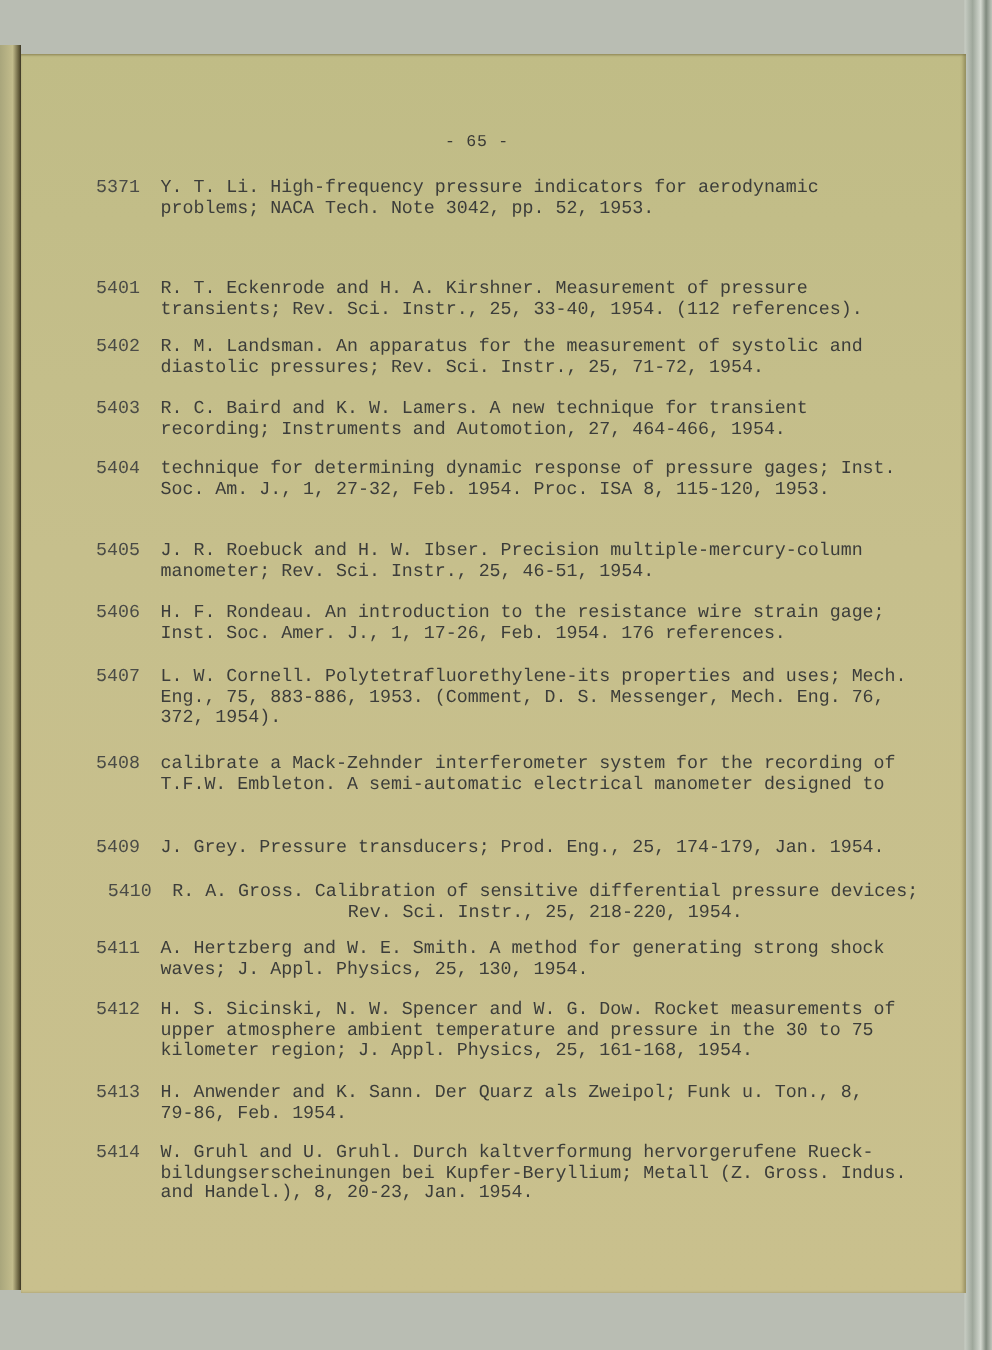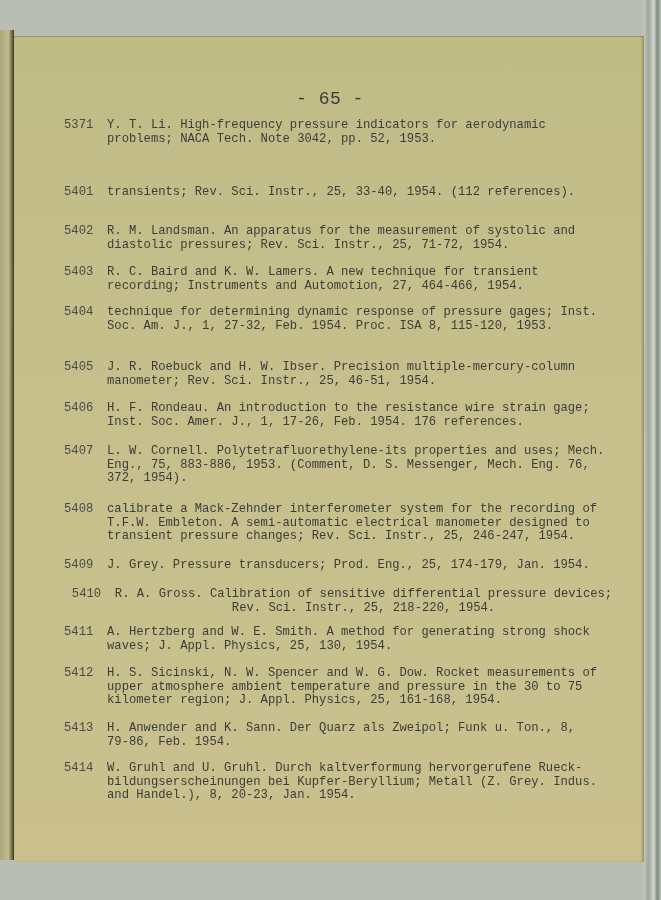--- a/index.html
+++ b/index.html
@@ -16,22 +16,22 @@
     position: absolute; right: 0; top: 0; width: 18px; height: 900px;
     background: linear-gradient(to right, #c8cdc4, #9ea79b 30%, #d3d8cf 60%, #7f897d 80%, #bcc2b8);
   }
   .page {
     position: absolute; left: 14px; top: 36px; width: 630px; height: 826px;
     background: #c6bf8e;
     background: linear-gradient(180deg, #c0bc86 0%, #c6bf8c 40%, #c9c08d 100%);
     box-shadow: inset -2px 0 2px rgba(90,80,40,0.35), inset 0 1px 1px rgba(90,80,40,0.3);
   }
   .page-number {
-    position: absolute; top: 53px; left: 12px; width: 608px; text-align: center;
-    font-size: 18px; color: #3a3a36; letter-spacing: 0.5px;
+    position: absolute; top: 53px; left: 0; width: 608px; text-align: center;
+    font-size: 11px; color: #3a3a36; letter-spacing: 0.5px;
   }
   .entry {
     position: absolute; left: 46px; width: 560px;
     font-size: 12.2px; line-height: 13.5px; color: #3c3d3a;
   }
   .entry .num {
     position: absolute; left: 4px; top: 0; width: 45px; color: #4a4b46;
   }
   .entry .text { margin-left: 47px; white-space: pre-line; }
 </style>
@@ -44,21 +44,21 @@
 <div class="page">
   <div class="page-number">- 65 -</div>
 
   <div class="entry" style="top:83px;">
     <span class="num">5371</span>
     <div class="text"><div>Y. T. Li.  High-frequency pressure indicators for aerodynamic</div><div>problems; NACA Tech. Note 3042, pp. 52, 1953.</div></div>
   </div>
 
   <div class="entry" style="top:150px;">
     <span class="num">5401</span>
-    <div class="text"><div>transients; Rev. Sci. Instr., 25, 33-40, 1954.  (112 references).</div></div>
+    <div class="text"><div>R. T. Eckenrode and H. A. Kirshner.  Measurement of pressure</div><div>transients; Rev. Sci. Instr., 25, 33-40, 1954.  (112 references).</div></div>
   </div>
 
   <div class="entry" style="top:189px;">
     <span class="num">5402</span>
     <div class="text"><div>R. M. Landsman.  An apparatus for the measurement of systolic and</div><div>diastolic pressures; Rev. Sci. Instr., 25, 71-72, 1954.</div></div>
   </div>
 
   <div class="entry" style="top:230px;">
     <span class="num">5403</span>
     <div class="text"><div>R. C. Baird and K. W. Lamers.  A new technique for transient</div><div>recording; Instruments and Automotion, 27, 464-466, 1954.</div></div>
@@ -79,21 +79,21 @@
     <div class="text"><div>H. F. Rondeau.  An introduction to the resistance wire strain gage;</div><div>Inst. Soc. Amer. J., 1, 17-26, Feb. 1954.  176 references.</div></div>
   </div>
 
   <div class="entry" style="top:409px;">
     <span class="num">5407</span>
     <div class="text"><div>L. W. Cornell.  Polytetrafluorethylene-its properties and uses; Mech.</div><div>Eng., 75, 883-886, 1953.  (Comment, D. S. Messenger, Mech. Eng. 76,</div><div>372, 1954).</div></div>
   </div>
 
   <div class="entry" style="top:467px;">
     <span class="num">5408</span>
-    <div class="text"><div>calibrate a Mack-Zehnder interferometer system for the recording of</div><div>T.F.W. Embleton.  A semi-automatic electrical manometer designed to</div><div>transient pressure changes; Rev. Sci. Instr., 25, 246-247, 1954.</div></div>
+    <div class="text"><div>calibrate a Mack-Zehnder interferometer system for the recording of</div><div>T.F.W. Embleton.  A semi-automatic electrical manometer designed to</div></div>
   </div>
 
   <div class="entry" style="top:523px;">
     <span class="num">5409</span>
     <div class="text"><div>J. Grey.  Pressure transducers; Prod. Eng., 25, 174-179, Jan. 1954.</div></div>
   </div>
 
   <div class="entry" style="top:552px;text-align:center;">
     <span class="num">5410</span>
     <div class="text"><div>R. A. Gross.  Calibration of sensitive differential pressure devices;</div><div>Rev. Sci. Instr., 25, 218-220, 1954.</div></div>
@@ -109,15 +109,15 @@
     <div class="text"><div>H. S. Sicinski, N. W. Spencer and W. G. Dow.  Rocket measurements of</div><div>upper atmosphere ambient temperature and pressure in the 30 to 75</div><div>kilometer region; J. Appl. Physics, 25, 161-168, 1954.</div></div>
   </div>
 
   <div class="entry" style="top:686px;">
     <span class="num">5413</span>
     <div class="text"><div>H. Anwender and K. Sann.  Der Quarz als Zweipol; Funk u. Ton., 8,</div><div>79-86, Feb. 1954.</div></div>
   </div>
 
   <div class="entry" style="top:726px;">
     <span class="num">5414</span>
-    <div class="text"><div>W. Gruhl and U. Gruhl.  Durch kaltverformung hervorgerufene Rueck-</div><div>bildungserscheinungen bei  Kupfer-Beryllium; Metall (Z. Grey. Indus.</div><div>and Handel.), 8, 20-23, Jan. 1954.</div></div>
+    <div class="text"><div>W. Gruhl and U. Gruhl.  Durch kaltverformung hervorgerufene Rueck-</div><div>bildungserscheinungen bei  Kupfer-Beryllium; Metall (Z. Gross. Indus.</div><div>and Handel.), 8, 20-23, Jan. 1954.</div></div>
   </div>
 </div>
 
 </body></html>

